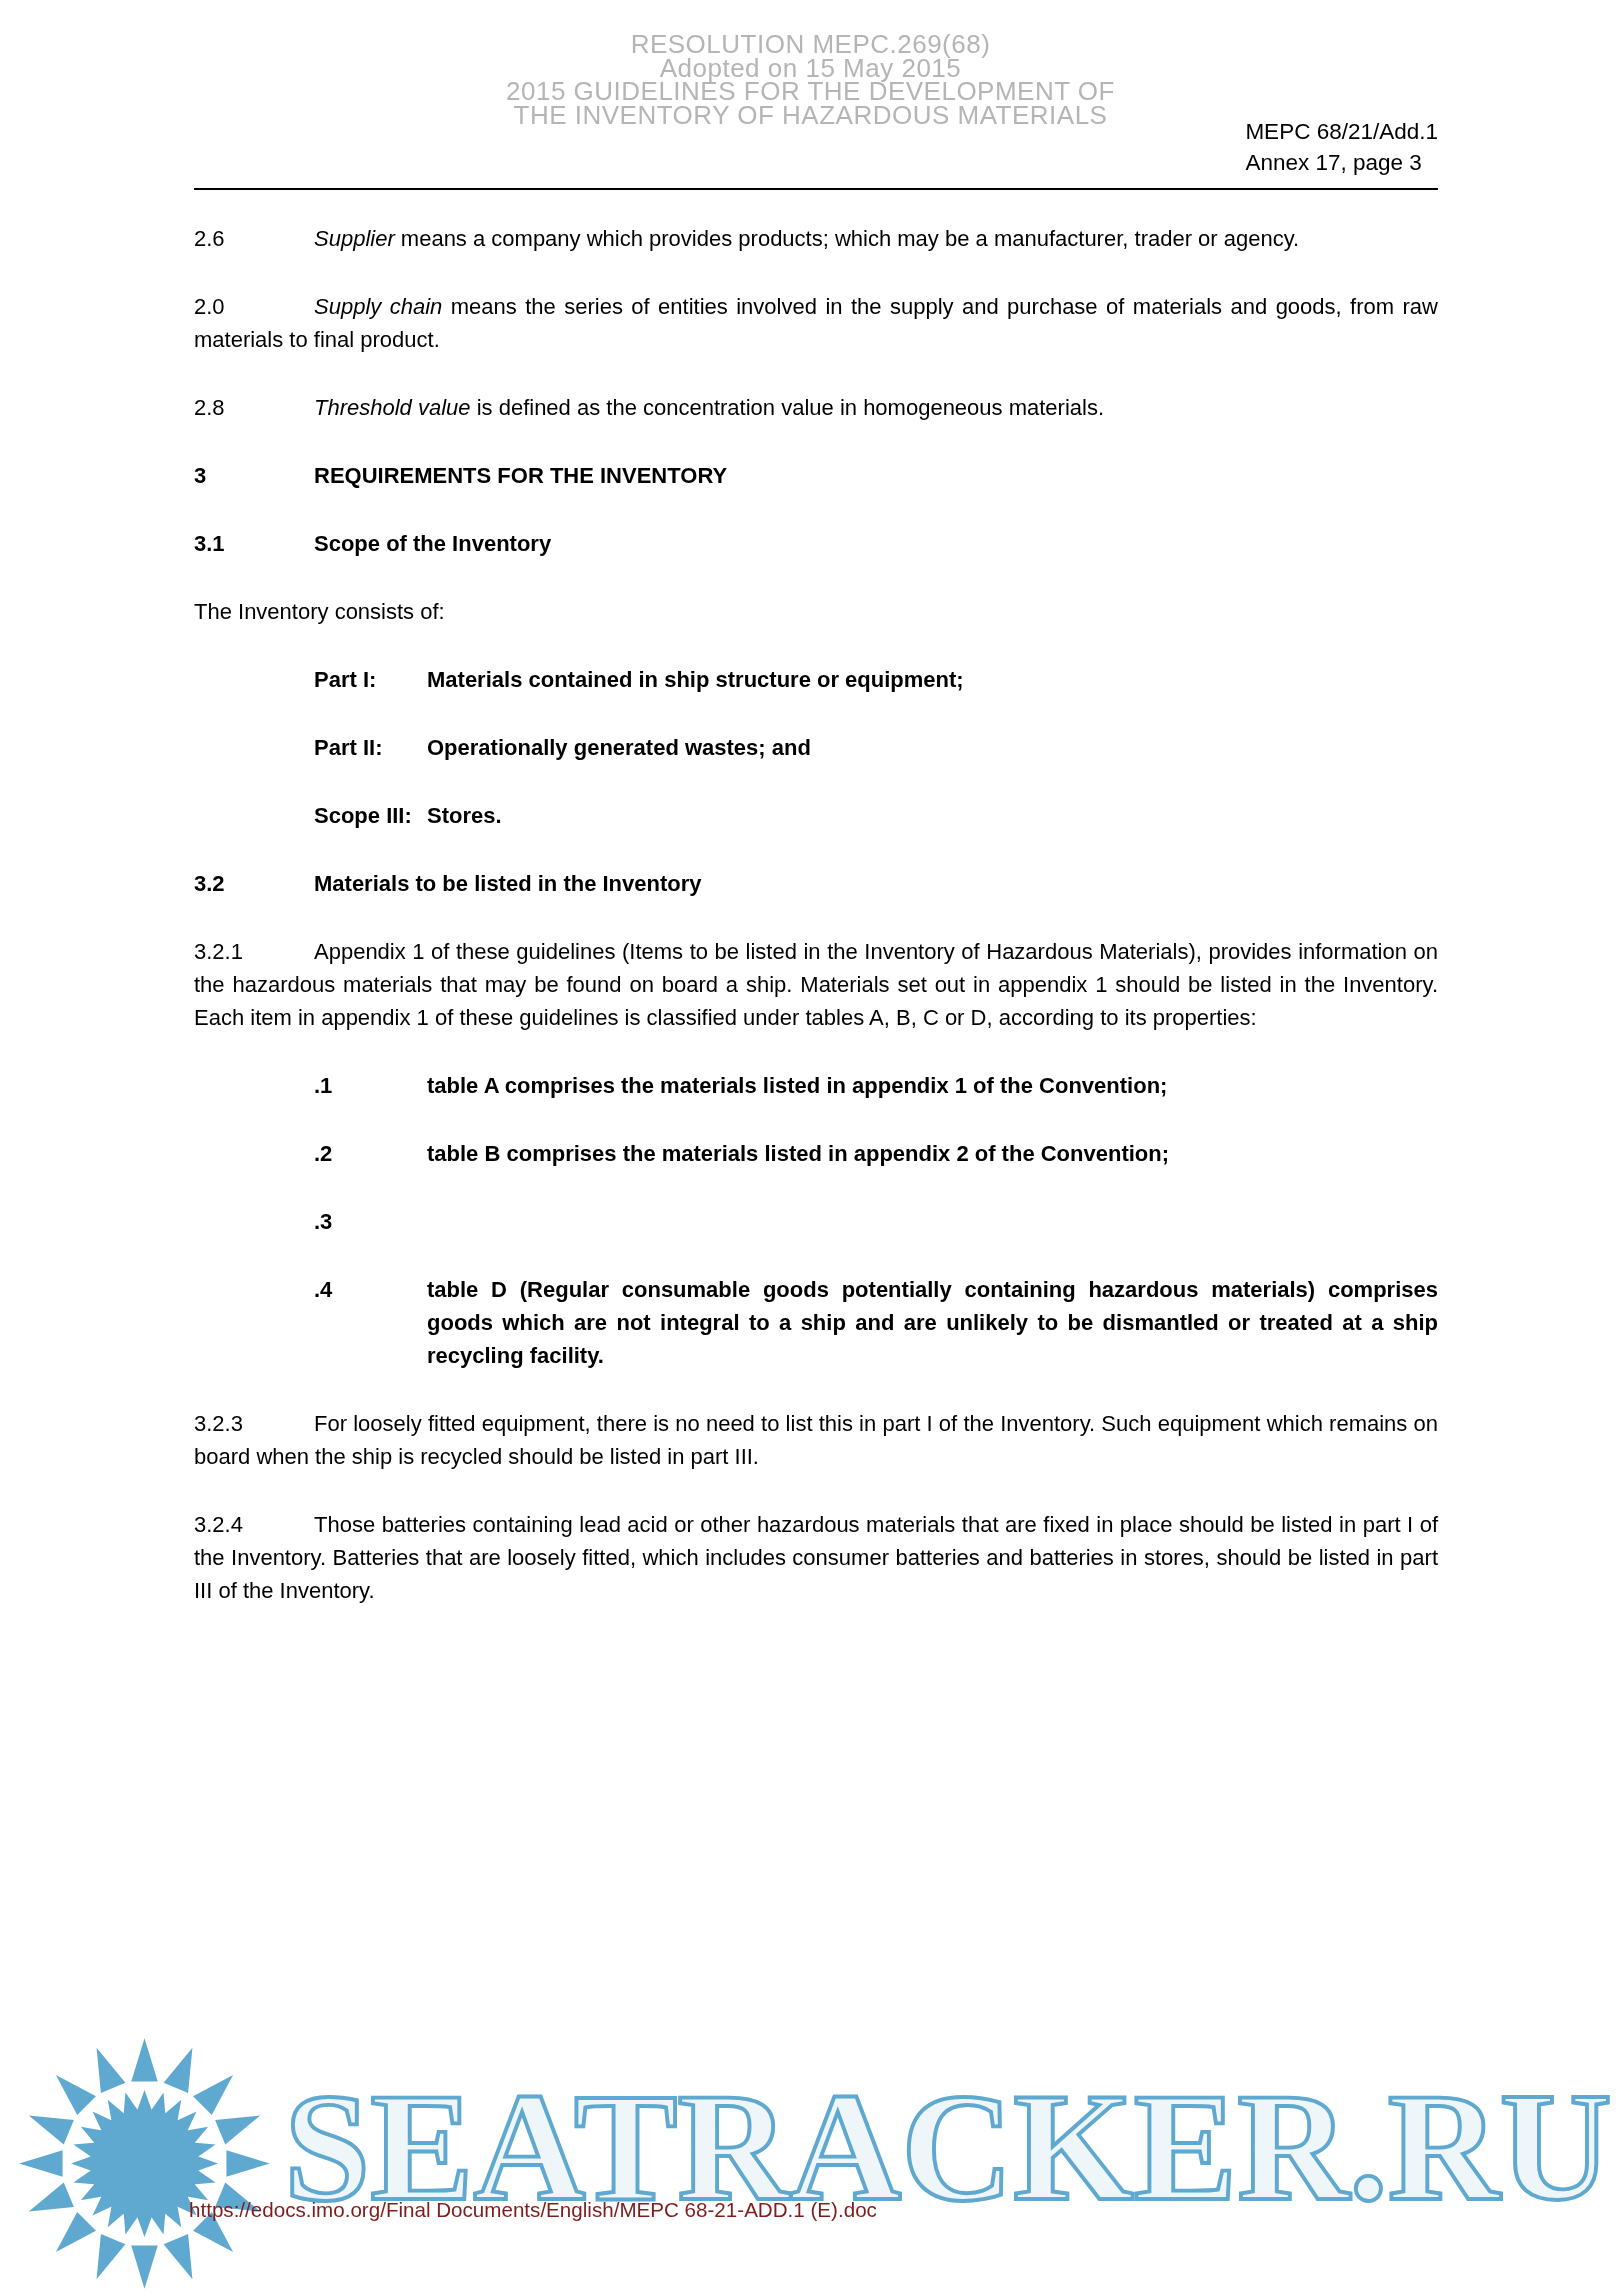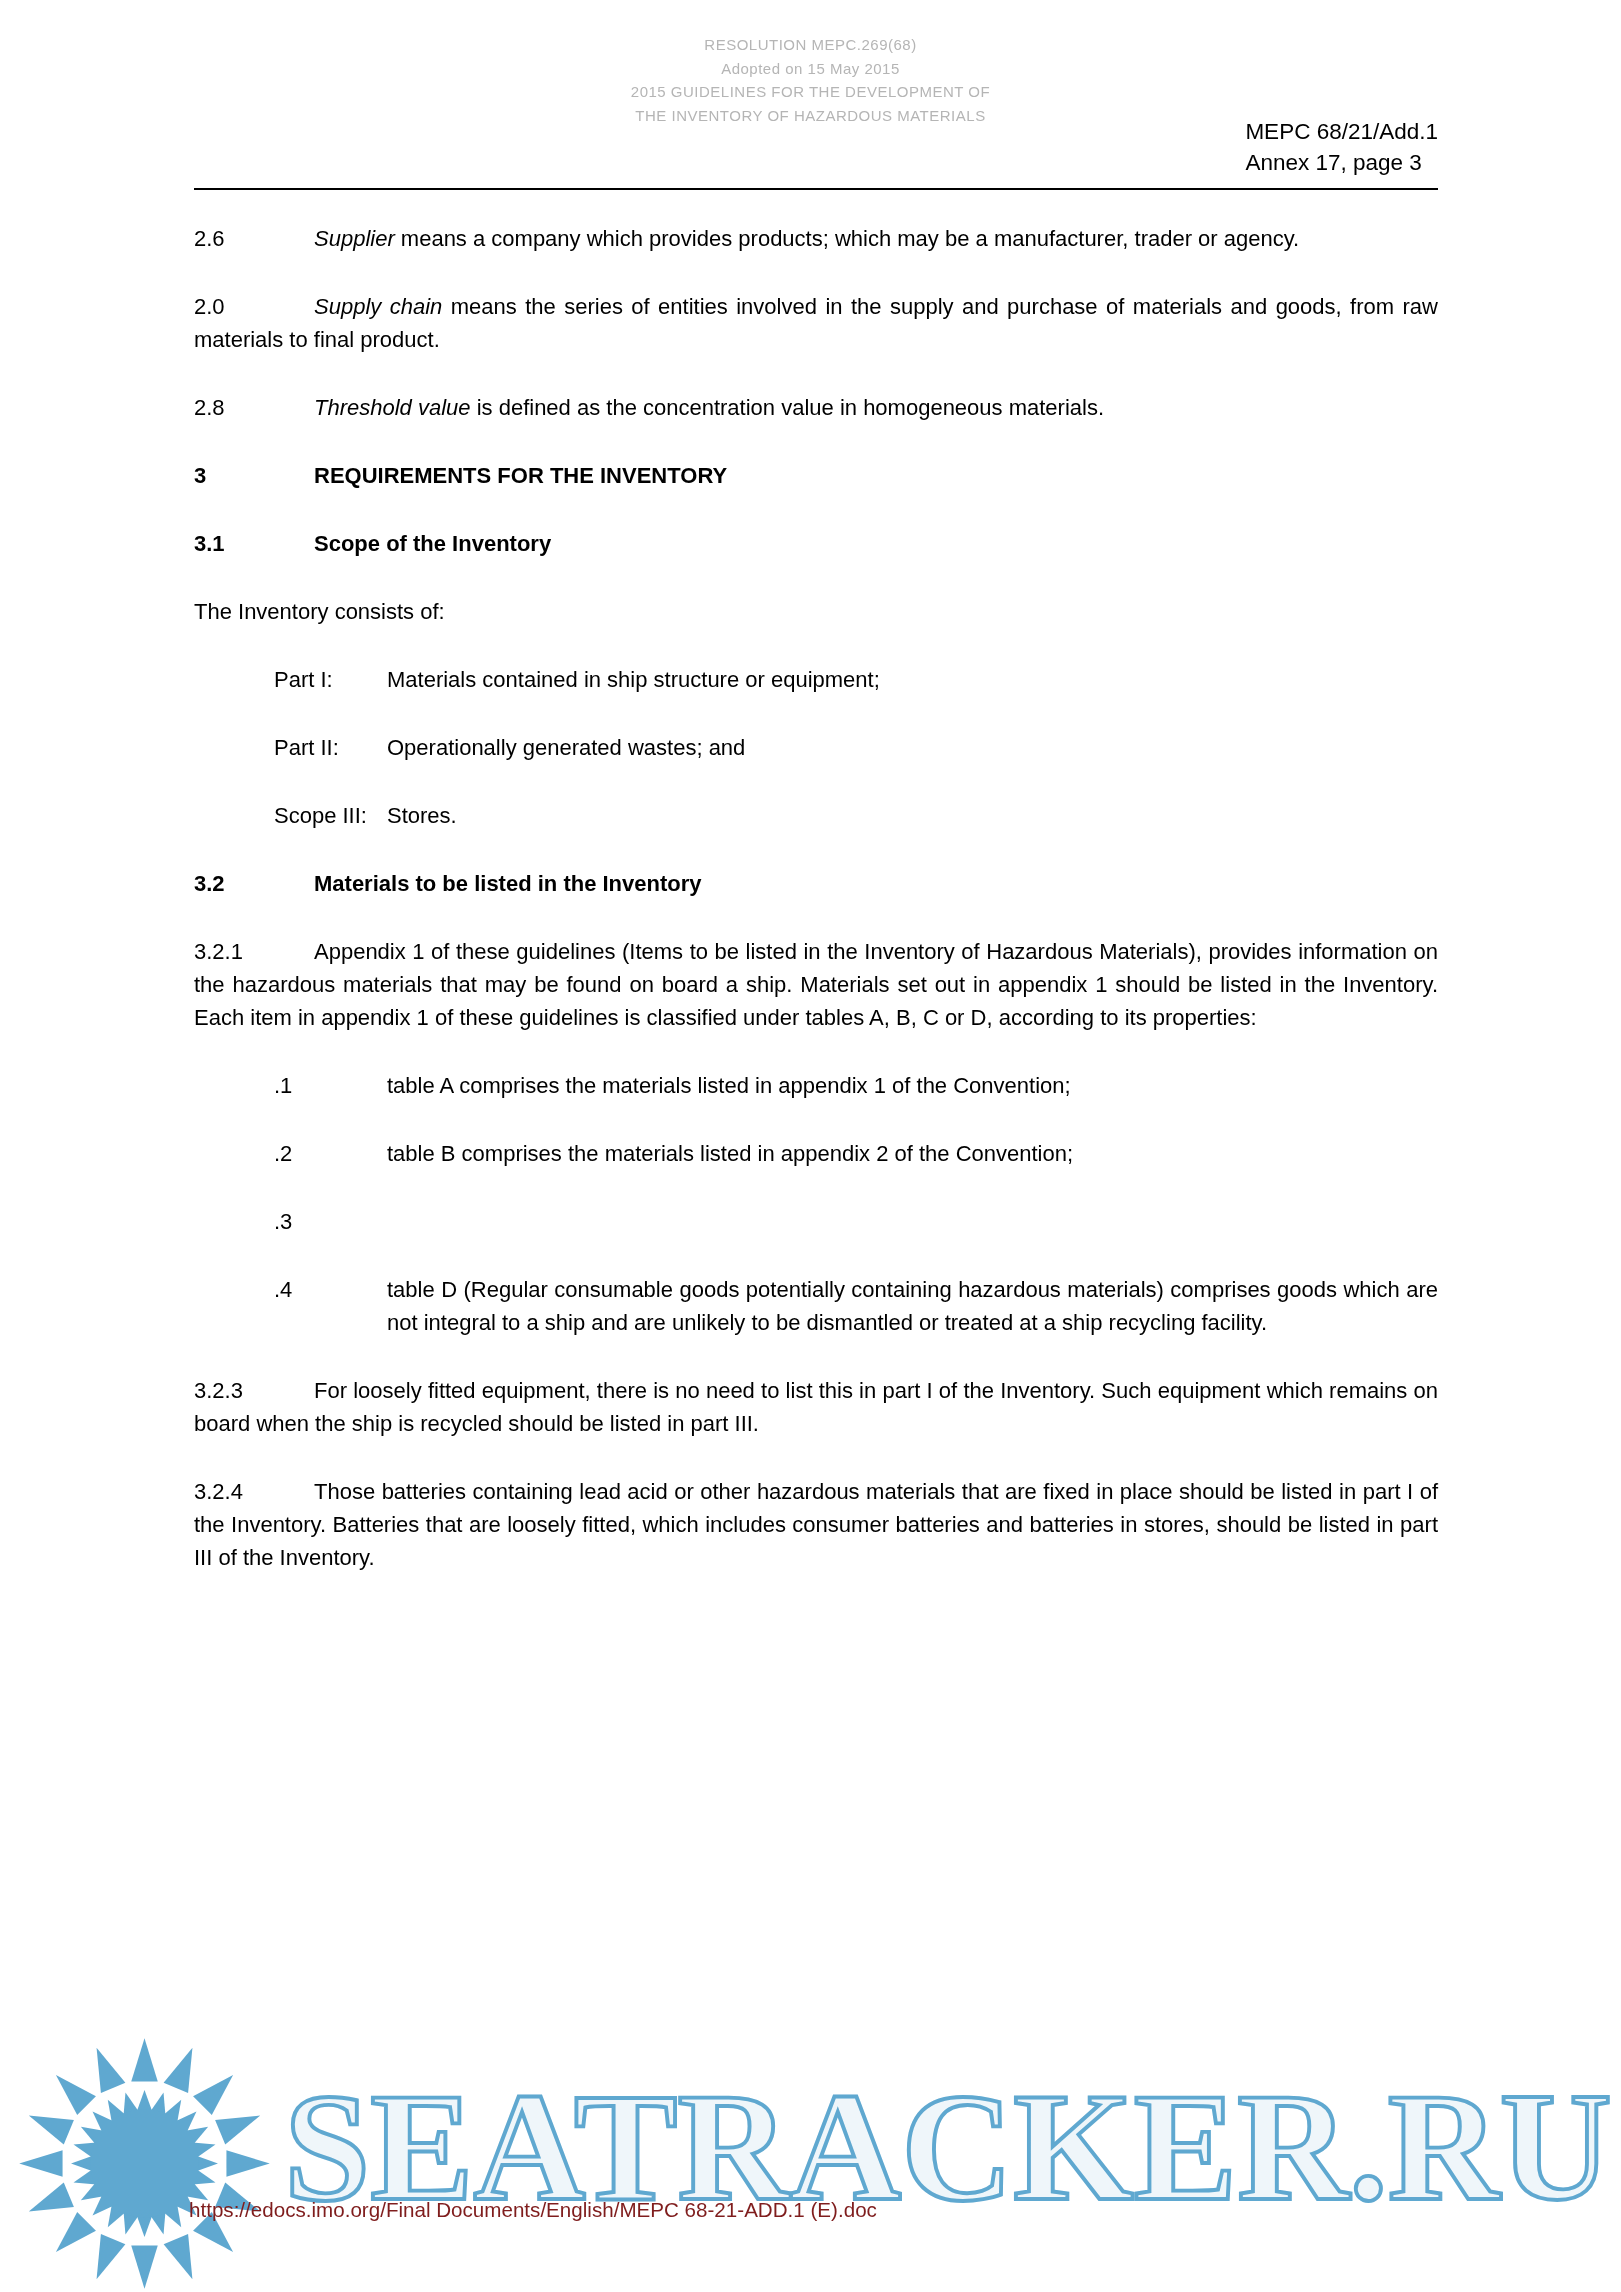--- a/index.html
+++ b/index.html
@@ -13,21 +13,21 @@
     font-family: "Liberation Sans", sans-serif;
     color: #000;
     overflow: hidden;
   }
   .stamp {
     position: absolute;
     top: 33px;
     left: 0;
     width: 100%;
     text-align: center;
-    font-size: 15px;
+    font-size: 26px;
     line-height: 23.5px;
     color: #b5b5b5;
     letter-spacing: 0.5px;
   }
   .doc-ref {
     position: absolute;
     top: 116px;
     right: 183px;
     font-size: 22.5px;
     line-height: 31px;
@@ -44,21 +44,21 @@
     top: 222px;
     left: 194px;
     width: 1244px;
     font-size: 22px;
     line-height: 33px;
   }
   .para { text-align: justify; margin-bottom: 35px; }
   .bold { font-weight: bold; }
   .term { font-style: italic; }
   .num { display: inline-block; width: 120px; }
-  .row { display: flex; margin-left: 80px; margin-bottom: 35px; }
+  .row { display: flex; margin-left: 120px; margin-bottom: 35px; font-weight: bold; }
   .row-label { flex: 0 0 113px; }
   .row-text { flex: 1 1 auto; text-align: justify; }
   .footer-url {
     position: absolute;
     left: 189px;
     top: 2198px;
     font-size: 20.6px;
     color: #7f1d1d;
     z-index: 3;
     text-decoration: none;

